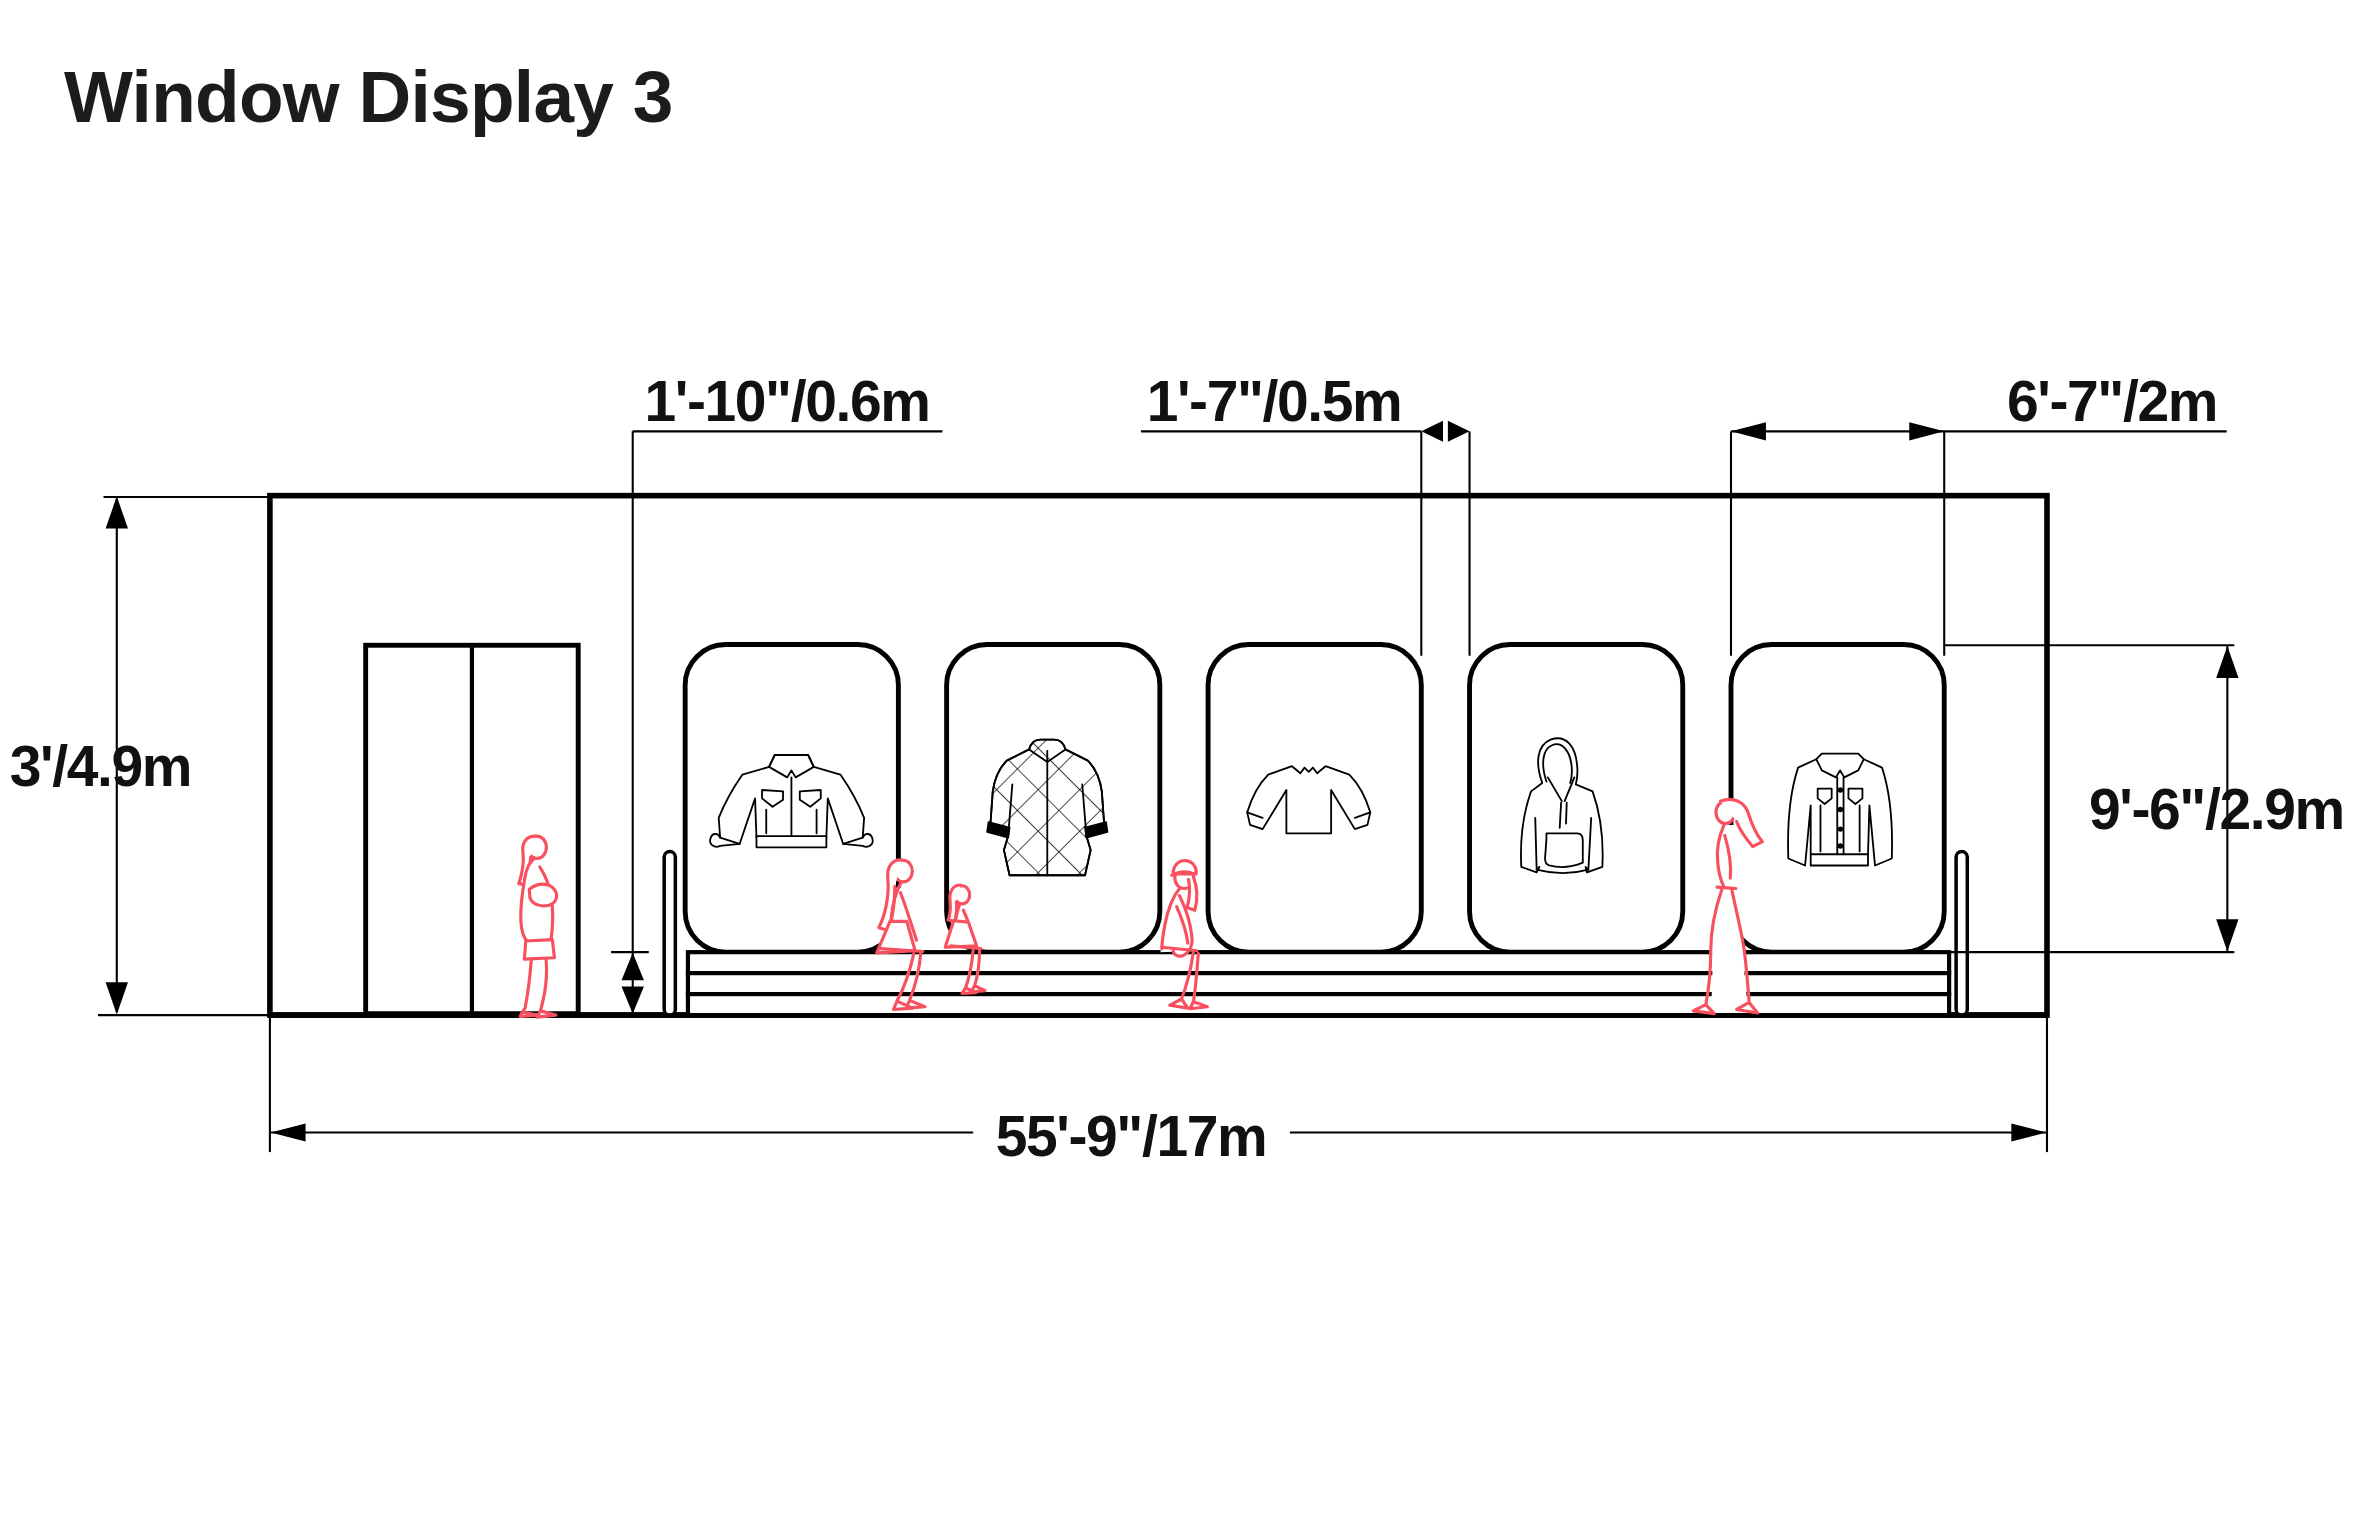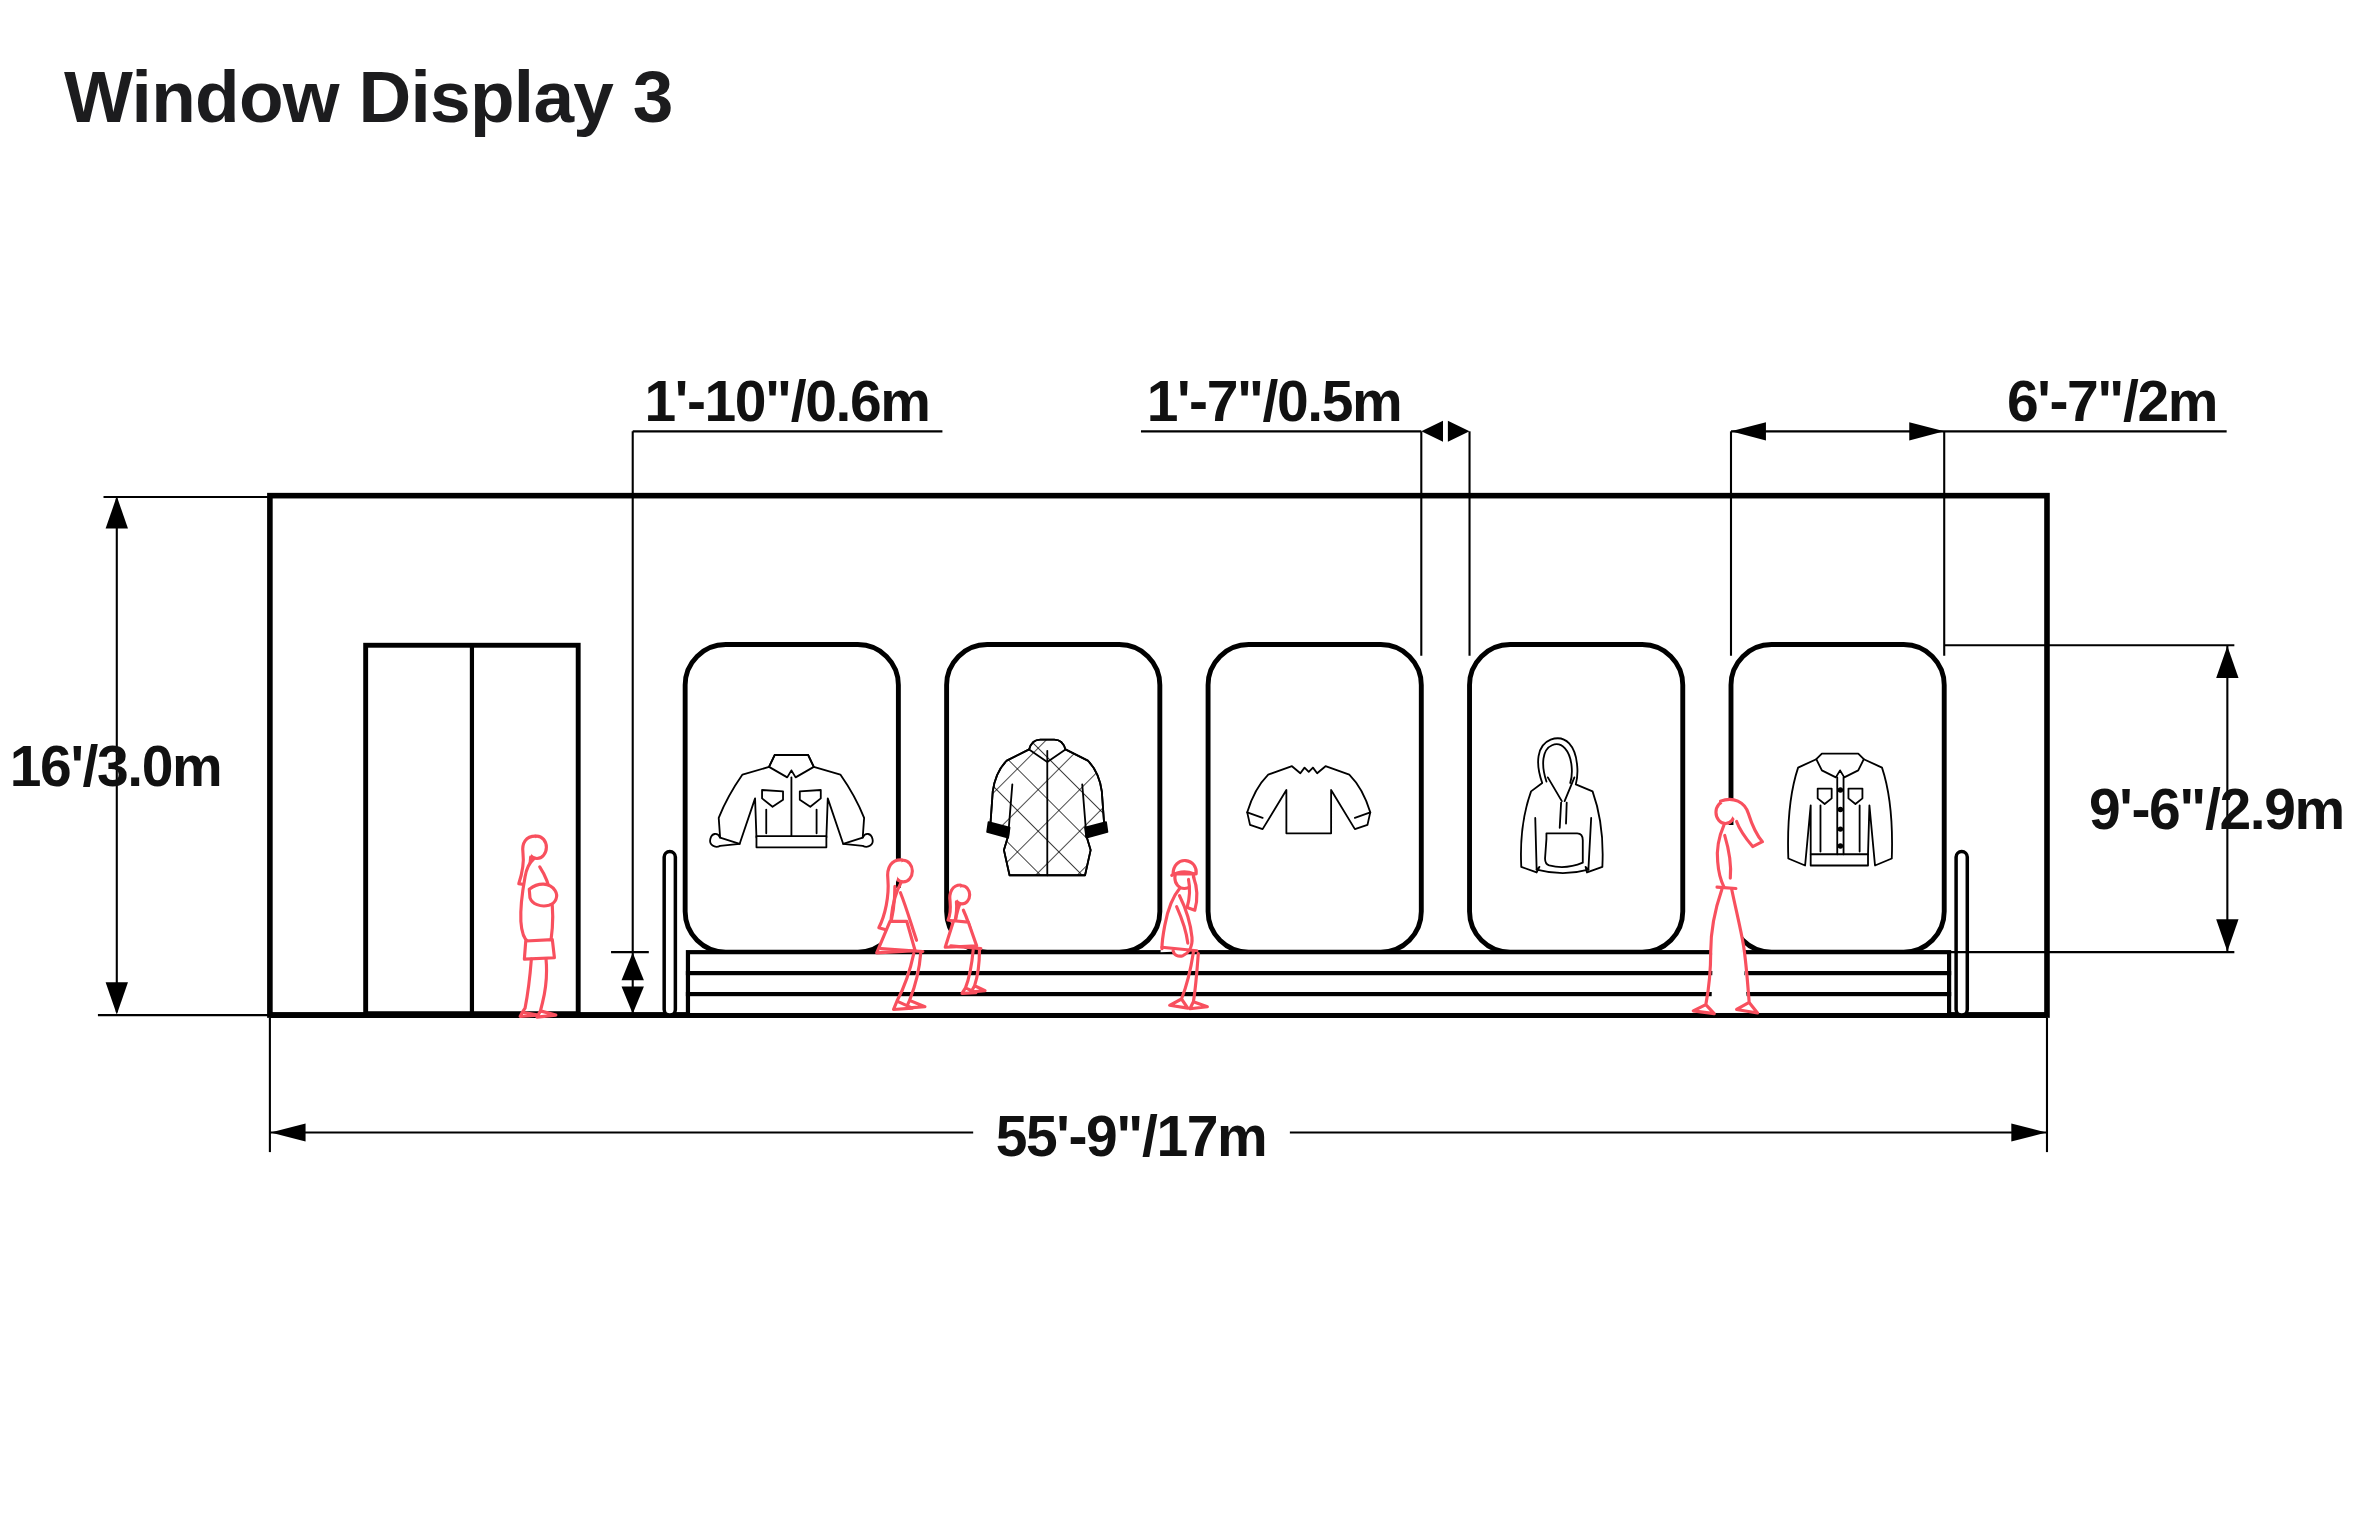--- a/index.html
+++ b/index.html
@@ -216,19 +216,19 @@
   </svg>
 
   <div class="title">Window Display 3</div>
 
   <div class="dim-label centered" style="left:787px;top:368px;">1'-10"/0.6m</div>
 
   <div class="dim-label centered" style="left:1274px;top:368px;">1'-7"/0.5m</div>
 
   <div class="dim-label centered" style="left:2112px;top:368px;">6'-7"/2m</div>
 
-  <div class="dim-label" style="left:9.8px;top:733px;">16'/3.0m</div>
+  <div class="dim-label" style="left:9.8px;top:733px;">3'/4.9m</div>
 
   <div class="dim-label" style="left:2089px;top:776px;">9'-6"/2.9m</div>
 
   <div class="dim-label centered lbl-bottom" style="left:1131px;top:1103px;">55'-9"/17m</div>
 </div>
 
 
 </body></html>

